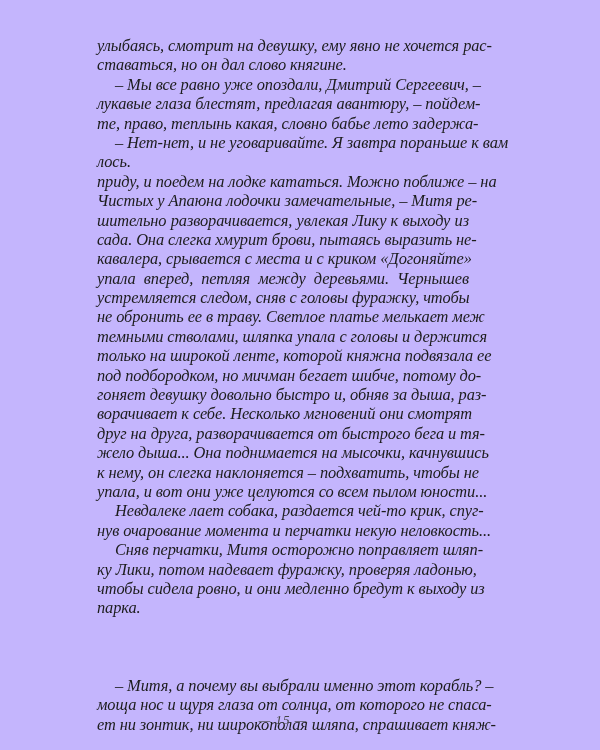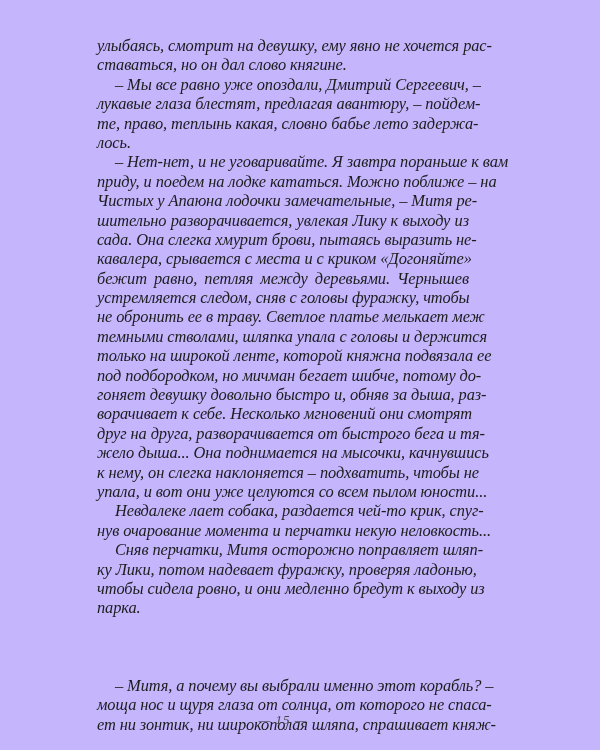--- a/index.html
+++ b/index.html
@@ -66,28 +66,28 @@
 <body>
 
 <div class="page">
   <div class="text-block">
     <div id="part1">
         <span class="line">улыбаясь, смотрит на девушку, ему явно не хочется рас-</span>
         <span class="line last">ставаться, но он дал слово княгине.</span>
         <span class="line indent">– Мы все равно уже опоздали, Дмитрий Сергеевич, –</span>
         <span class="line">лукавые глаза блестят, предлагая авантюру, – пойдем-</span>
         <span class="line">те, право, теплынь какая, словно бабье лето задержа-</span>
+        <span class="line indent">– Нет-нет, и не уговаривайте. Я завтра пораньше к вам</span>
         <span class="line last">лось.</span>
-        <span class="line indent">– Нет-нет, и не уговаривайте. Я завтра пораньше к вам</span>
         <span class="line">приду, и поедем на лодке кататься. Можно поближе – на</span>
         <span class="line">Чистых у Апаюна лодочки замечательные, – Митя ре-</span>
         <span class="line">шительно разворачивается, увлекая Лику к выходу из</span>
         <span class="line">сада. Она слегка хмурит брови, пытаясь выразить не-</span>
         <span class="line">кавалера, срывается с места и с криком «Догоняйте»</span>
-        <span class="line">бежит равно, петляя между деревьями. Чернышев</span>
+        <span class="line">упала вперед, петляя между деревьями. Чернышев</span>
         <span class="line">устремляется следом, сняв с головы фуражку, чтобы</span>
         <span class="line">не обронить ее в траву. Светлое платье мелькает меж</span>
         <span class="line">темными стволами, шляпка упала с головы и держится</span>
         <span class="line">только на широкой ленте, которой княжна подвязала ее</span>
         <span class="line">под подбородком, но мичман бегает шибче, потому до-</span>
         <span class="line">гоняет девушку довольно быстро и, обняв за дыша, раз-</span>
         <span class="line">ворачивает к себе. Несколько мгновений они смотрят</span>
         <span class="line">друг на друга, разворачивается от быстрого бега и тя-</span>
         <span class="line">жело дыша... Она поднимается на мысочки, качнувшись</span>
         <span class="line">к нему, он слегка наклоняется – подхватить, чтобы не</span>

